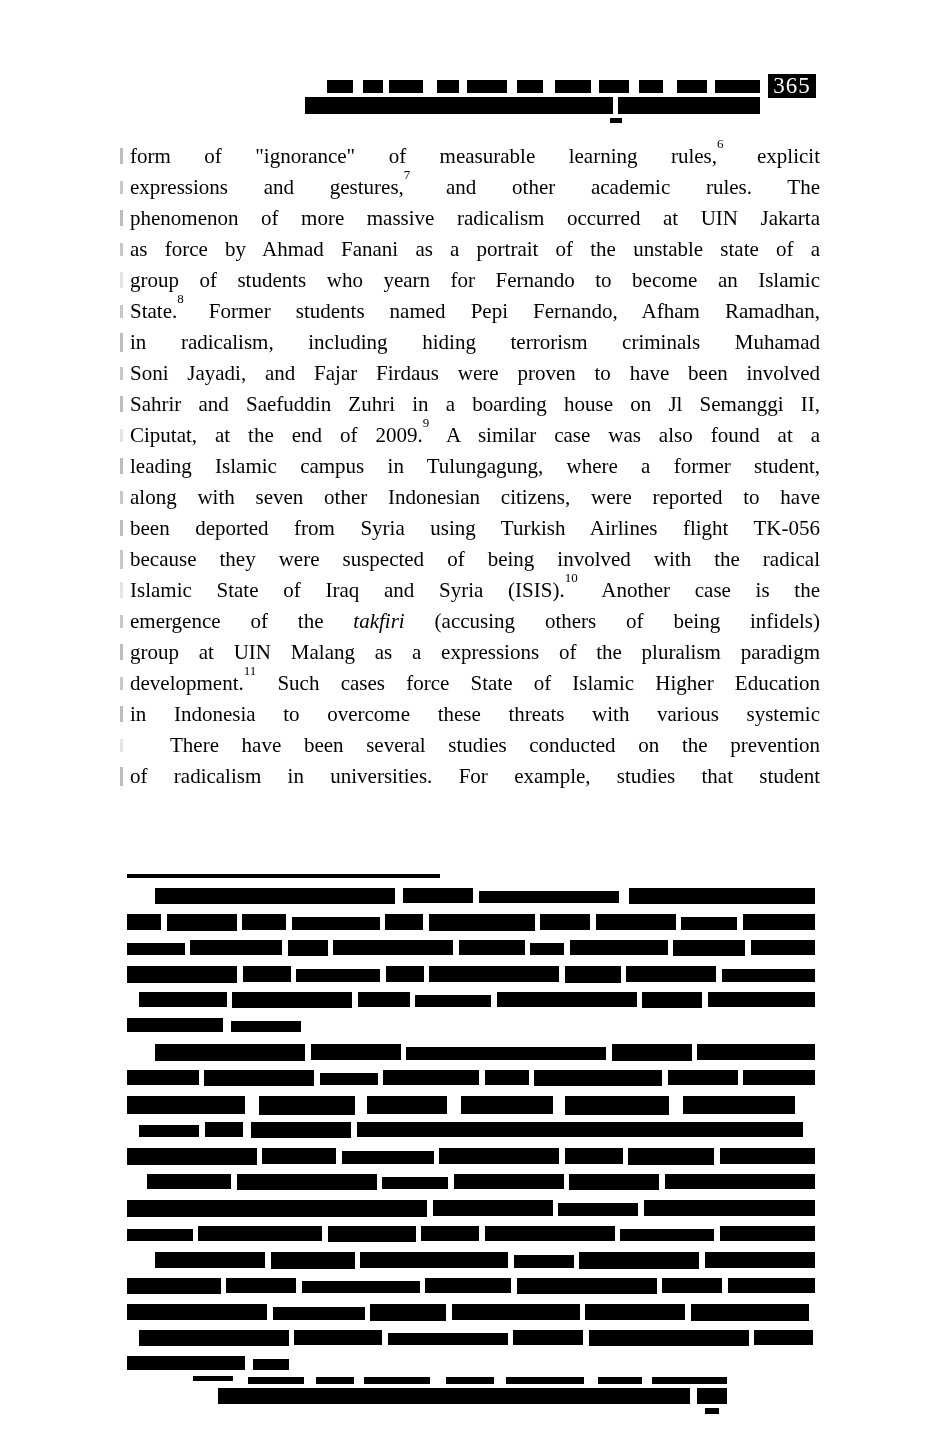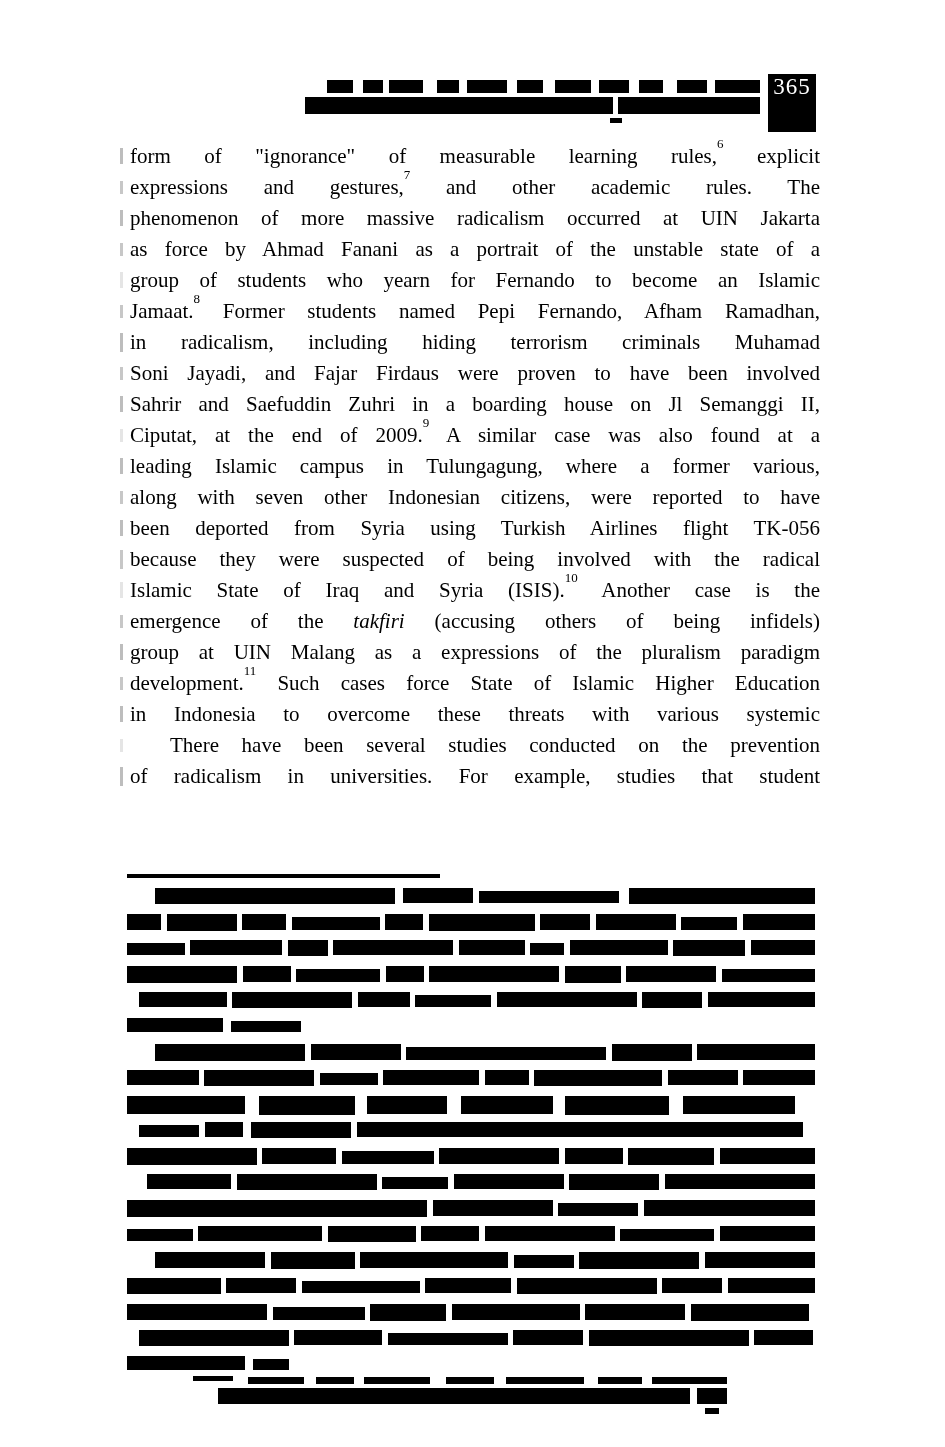--- a/index.html
+++ b/index.html
@@ -7,23 +7,23 @@
     position:relative;
     width:945px;height:1447px;
     background:#ffffff;
     font-family:"Liberation Serif", serif;
     color:#000;
     overflow:hidden;
   }
 
   
   .page-badge{
-    position:absolute;left:768px;top:74px;width:48px;height:58px;
+    position:absolute;left:768px;top:74px;width:48px;height:24px;
     background:#000;color:#fff;
-    display:flex;justify-content:center;
+    display:flex;align-items:center;justify-content:center;
     font-size:23px;letter-spacing:1px;
   }
   .title-redaction{position:absolute;left:305px;top:80px;width:455px;}
 
   
   .body-text{position:absolute;left:130px;top:141px;width:690px;}
   .bl{
     position:relative;
     font-size:21px;line-height:31px;height:31px;
     text-align:justify;text-align-last:justify;
@@ -80,26 +80,26 @@
   <div class="page-badge">
     <span>365</span>
   </div>
 
   <div class="body-text" id="body-lines">
       <div class="bl"><span>form of "ignorance" of measurable learning rules,</span><sup>6</sup><span> explicit</span></div>
       <div class="bl"><span>expressions and gestures,</span><sup>7</sup><span> and other academic rules. The</span></div>
       <div class="bl"><span>phenomenon of more massive radicalism occurred at UIN Jakarta</span></div>
       <div class="bl"><span>as force by Ahmad Fanani as a portrait of the unstable state of a</span></div>
       <div class="bl"><span>group of students who yearn for Fernando to become an Islamic</span></div>
-      <div class="bl"><span>Jamaat.</span><sup>8</sup><span> Former students named Pepi Fernando, Afham Ramadhan,</span></div>
+      <div class="bl"><span>State.</span><sup>8</sup><span> Former students named Pepi Fernando, Afham Ramadhan,</span></div>
       <div class="bl"><span>in radicalism, including hiding terrorism criminals Muhamad</span></div>
       <div class="bl"><span>Soni Jayadi, and Fajar Firdaus were proven to have been involved</span></div>
       <div class="bl"><span>Sahrir and Saefuddin Zuhri in a boarding house on Jl Semanggi II,</span></div>
       <div class="bl"><span>Ciputat, at the end of 2009.</span><sup>9</sup><span> A similar case was also found at a</span></div>
-      <div class="bl"><span>leading Islamic campus in Tulungagung, where a former various,</span></div>
+      <div class="bl"><span>leading Islamic campus in Tulungagung, where a former student,</span></div>
       <div class="bl"><span>along with seven other Indonesian citizens, were reported to have</span></div>
       <div class="bl"><span>been deported from Syria using Turkish Airlines flight TK-056</span></div>
       <div class="bl"><span>because they were suspected of being involved with the radical</span></div>
       <div class="bl"><span>Islamic State of Iraq and Syria (ISIS).</span><sup>10</sup><span> Another case is the</span></div>
       <div class="bl"><span>emergence of the </span><i>takfiri</i><span> (accusing others of being infidels)</span></div>
       <div class="bl"><span>group at UIN Malang as a expressions of the pluralism paradigm</span></div>
       <div class="bl"><span>development.</span><sup>11</sup><span> Such cases force State of Islamic Higher Education</span></div>
       <div class="bl"><span>in Indonesia to overcome these threats with various systemic</span></div>
       <div class="bl" style="text-indent: 40px;"><span>There have been several studies conducted on the prevention</span></div>
       <div class="bl"><span>of radicalism in universities. For example, studies that student</span></div>

